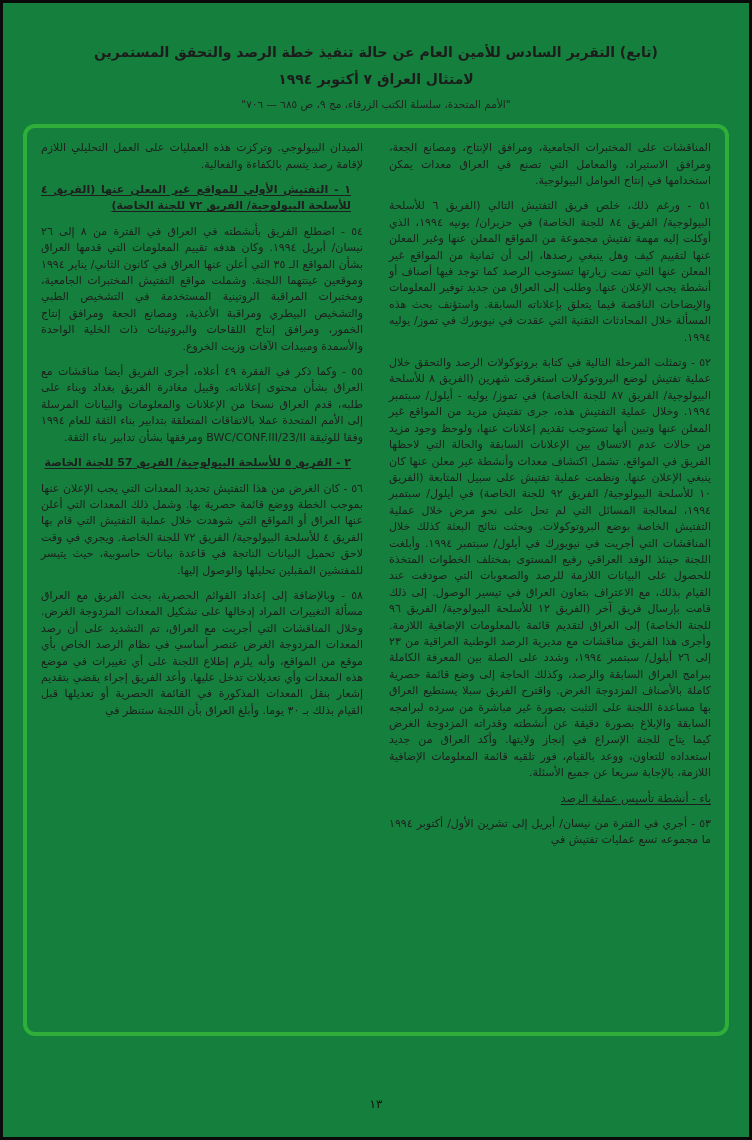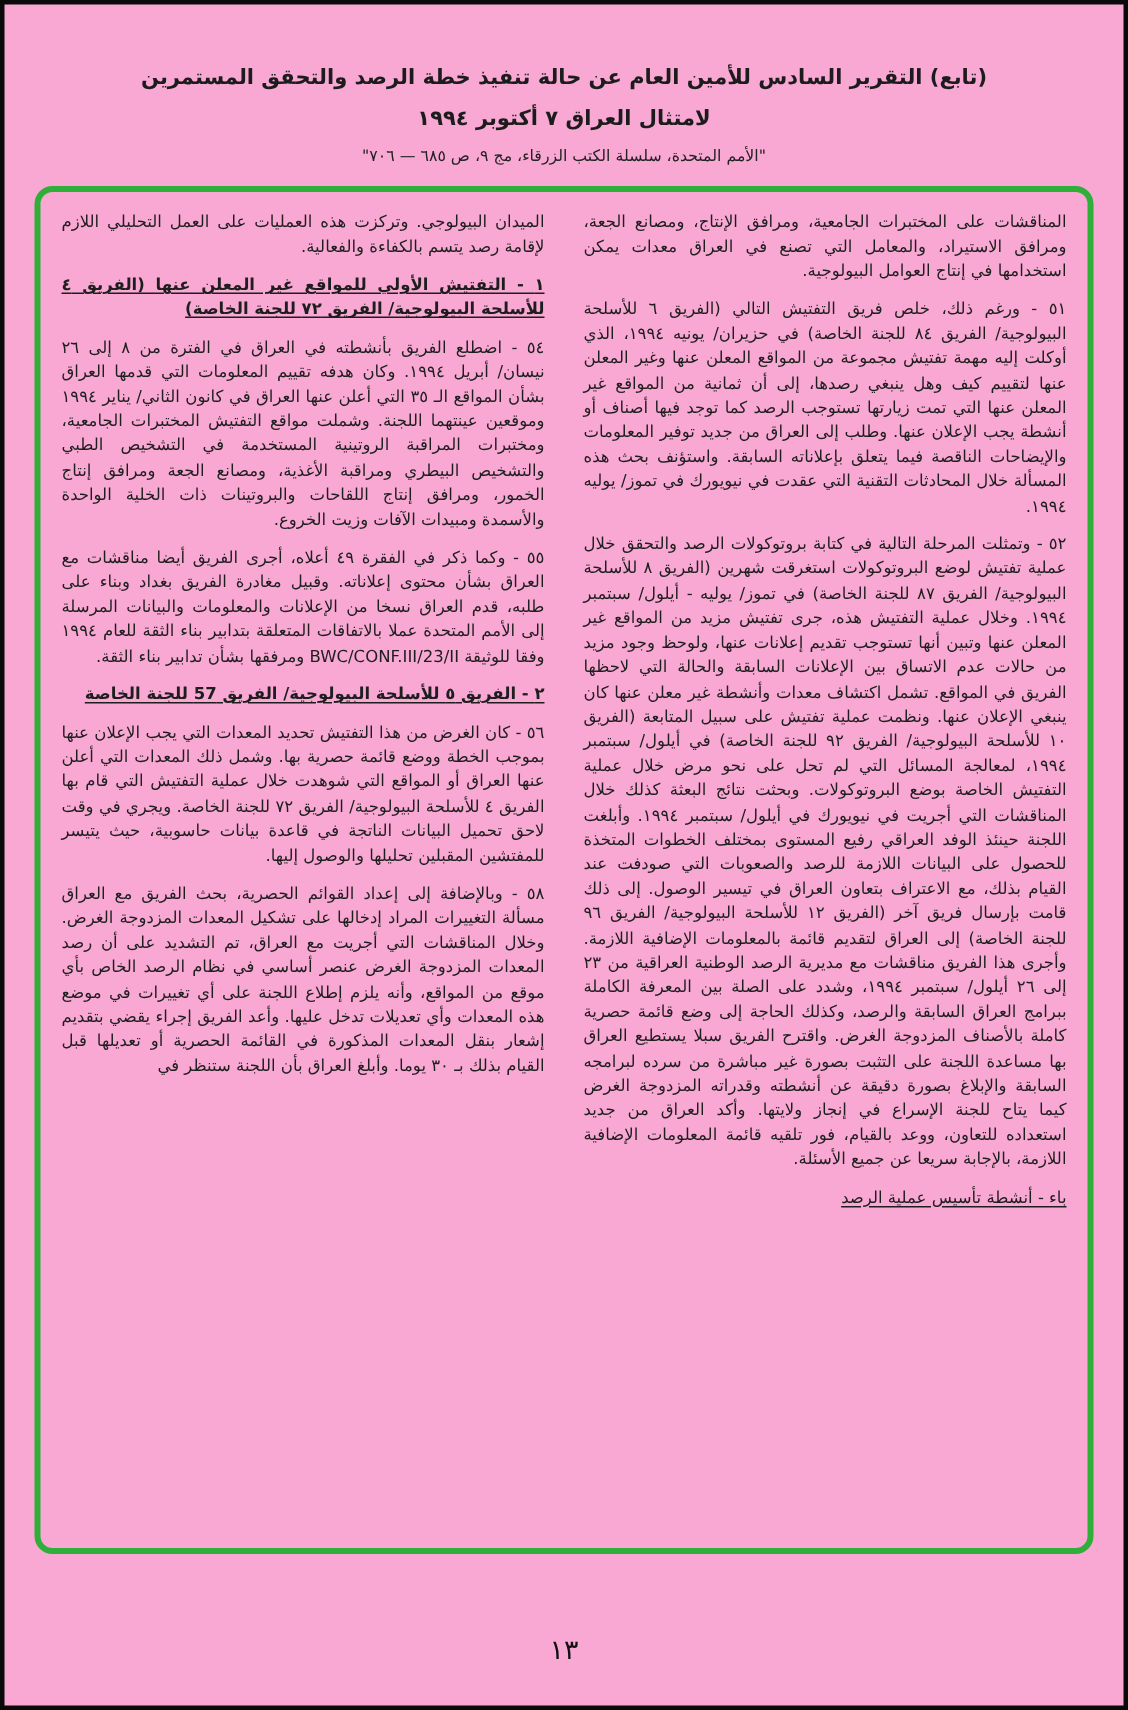--- a/index.html
+++ b/index.html
@@ -5,21 +5,21 @@
   html, body {
     margin: 0;
     padding: 0;
     background: #ffffff;
   }
   .page {
     position: relative;
     width: 752px;
     height: 1140px;
     box-sizing: border-box;
-    background: #f9a8d4;
+    background: #15803d;
     border: 3px solid #0a0a0a;
     font-family: "DejaVu Sans", sans-serif;
     color: #1c1c1c;
     overflow: hidden;
   }
   
   .header {
     text-align: center;
     direction: rtl;
     padding-top: 36px;
@@ -57,38 +57,38 @@
     text-align: justify;
     font-size: 11px;
     line-height: 16.4px;
     color: #1e1e1e;
   }
   .col p {
     margin: 0 0 9px 0;
   }
   .col .section-heading {
     font-weight: bold;
-    margin: 3px 0 9px 0;
+    margin: 3px 12px 9px 0;
     text-decoration: underline;
     text-underline-offset: 2px;
   }
   .col .subheading {
     font-weight: normal;
     margin: 3px 0 9px 0;
     text-decoration: underline;
     text-underline-offset: 2px;
   }
   
   .footer {
     position: absolute;
     bottom: 26px;
     left: 0;
     right: 0;
     text-align: center;
-    font-size: 18px;
+    font-size: 12px;
     color: #111;
   }
 </style>
 </head>
 <body>
 
 <div class="page">
 
   <div class="header">
     <div class="title-line">(تابع) التقرير السادس للأمين العام عن حالة تنفيذ خطة الرصد والتحقق المستمرين</div>
@@ -97,20 +97,21 @@
   </div>
 
   <div class="green-box">
     <div class="columns">
 
       <div class="col">
         <p>المناقشات على المختبرات الجامعية، ومرافق الإنتاج، ومصانع الجعة، ومرافق الاستيراد، والمعامل التي تصنع في العراق معدات يمكن استخدامها في إنتاج العوامل البيولوجية.</p>
         <p>٥١ - ورغم ذلك، خلص فريق التفتيش التالي (الفريق ٦ للأسلحة البيولوجية/ الفريق ٨٤ للجنة الخاصة) في حزيران/ يونيه ١٩٩٤، الذي أوكلت إليه مهمة تفتيش مجموعة من المواقع المعلن عنها وغير المعلن عنها لتقييم كيف وهل ينبغي رصدها، إلى أن ثمانية من المواقع غير المعلن عنها التي تمت زيارتها تستوجب الرصد كما توجد فيها أصناف أو أنشطة يجب الإعلان عنها. وطلب إلى العراق من جديد توفير المعلومات والإيضاحات الناقصة فيما يتعلق بإعلاناته السابقة. واستؤنف بحث هذه المسألة خلال المحادثات التقنية التي عقدت في نيويورك في تموز/ يوليه ١٩٩٤.</p>
         <p>٥٢ - وتمثلت المرحلة التالية في كتابة بروتوكولات الرصد والتحقق خلال عملية تفتيش لوضع البروتوكولات استغرقت شهرين (الفريق ٨ للأسلحة البيولوجية/ الفريق ٨٧ للجنة الخاصة) في تموز/ يوليه - أيلول/ سبتمبر ١٩٩٤. وخلال عملية التفتيش هذه، جرى تفتيش مزيد من المواقع غير المعلن عنها وتبين أنها تستوجب تقديم إعلانات عنها، ولوحظ وجود مزيد من حالات عدم الاتساق بين الإعلانات السابقة والحالة التي لاحظها الفريق في المواقع. تشمل اكتشاف معدات وأنشطة غير معلن عنها كان ينبغي الإعلان عنها. ونظمت عملية تفتيش على سبيل المتابعة (الفريق ١٠ للأسلحة البيولوجية/ الفريق ٩٢ للجنة الخاصة) في أيلول/ سبتمبر ١٩٩٤، لمعالجة المسائل التي لم تحل على نحو مرض خلال عملية التفتيش الخاصة بوضع البروتوكولات. وبحثت نتائج البعثة كذلك خلال المناقشات التي أجريت في نيويورك في أيلول/ سبتمبر ١٩٩٤. وأبلغت اللجنة حينئذ الوفد العراقي رفيع المستوى بمختلف الخطوات المتخذة للحصول على البيانات اللازمة للرصد والصعوبات التي صودفت عند القيام بذلك، مع الاعتراف بتعاون العراق في تيسير الوصول. إلى ذلك قامت بإرسال فريق آخر (الفريق ١٢ للأسلحة البيولوجية/ الفريق ٩٦ للجنة الخاصة) إلى العراق لتقديم قائمة بالمعلومات الإضافية اللازمة. وأجرى هذا الفريق مناقشات مع مديرية الرصد الوطنية العراقية من ٢٣ إلى ٢٦ أيلول/ سبتمبر ١٩٩٤، وشدد على الصلة بين المعرفة الكاملة ببرامج العراق السابقة والرصد، وكذلك الحاجة إلى وضع قائمة حصرية كاملة بالأصناف المزدوجة الغرض. واقترح الفريق سبلا يستطيع العراق بها مساعدة اللجنة على التثبت بصورة غير مباشرة من سرده لبرامجه السابقة والإبلاغ بصورة دقيقة عن أنشطته وقدراته المزدوجة الغرض كيما يتاح للجنة الإسراع في إنجاز ولايتها. وأكد العراق من جديد استعداده للتعاون، ووعد بالقيام، فور تلقيه قائمة المعلومات الإضافية اللازمة، بالإجابة سريعا عن جميع الأسئلة.</p>
         <p class="subheading">باء - أنشطة تأسيس عملية الرصد</p>
+        <p>٥٣ - أجري في الفترة من نيسان/ أبريل إلى تشرين الأول/ أكتوبر ١٩٩٤ ما مجموعه تسع عمليات تفتيش في</p>
       </div>
 
       <div class="col">
         <p>الميدان البيولوجي. وتركزت هذه العمليات على العمل التحليلي اللازم لإقامة رصد يتسم بالكفاءة والفعالية.</p>
         <p class="section-heading">١ - التفتيش الأولي للمواقع غير المعلن عنها (الفريق ٤ للأسلحة البيولوجية/ الفريق ٧٢ للجنة الخاصة)</p>
         <p>٥٤ - اضطلع الفريق بأنشطته في العراق في الفترة من ٨ إلى ٢٦ نيسان/ أبريل ١٩٩٤. وكان هدفه تقييم المعلومات التي قدمها العراق بشأن المواقع الـ ٣٥ التي أعلن عنها العراق في كانون الثاني/ يناير ١٩٩٤ وموقعين عينتهما اللجنة. وشملت مواقع التفتيش المختبرات الجامعية، ومختبرات المراقبة الروتينية المستخدمة في التشخيص الطبي والتشخيص البيطري ومراقبة الأغذية، ومصانع الجعة ومرافق إنتاج الخمور، ومرافق إنتاج اللقاحات والبروتينات ذات الخلية الواحدة والأسمدة ومبيدات الآفات وزيت الخروع.</p>
         <p>٥٥ - وكما ذكر في الفقرة ٤٩ أعلاه، أجرى الفريق أيضا مناقشات مع العراق بشأن محتوى إعلاناته. وقبيل مغادرة الفريق بغداد وبناء على طلبه، قدم العراق نسخا من الإعلانات والمعلومات والبيانات المرسلة إلى الأمم المتحدة عملا بالاتفاقات المتعلقة بتدابير بناء الثقة للعام ١٩٩٤ وفقا للوثيقة BWC/CONF.III/23/II ومرفقها بشأن تدابير بناء الثقة.</p>
         <p class="section-heading">٢ - الفريق ٥ للأسلحة البيولوجية/ الفريق 57 للجنة الخاصة</p>
         <p>٥٦ - كان الغرض من هذا التفتيش تحديد المعدات التي يجب الإعلان عنها بموجب الخطة ووضع قائمة حصرية بها. وشمل ذلك المعدات التي أعلن عنها العراق أو المواقع التي شوهدت خلال عملية التفتيش التي قام بها الفريق ٤ للأسلحة البيولوجية/ الفريق ٧٢ للجنة الخاصة. ويجري في وقت لاحق تحميل البيانات الناتجة في قاعدة بيانات حاسوبية، حيث يتيسر للمفتشين المقبلين تحليلها والوصول إليها.</p>
         <p>٥٨ - وبالإضافة إلى إعداد القوائم الحصرية، بحث الفريق مع العراق مسألة التغييرات المراد إدخالها على تشكيل المعدات المزدوجة الغرض. وخلال المناقشات التي أجريت مع العراق، تم التشديد على أن رصد المعدات المزدوجة الغرض عنصر أساسي في نظام الرصد الخاص بأي موقع من المواقع، وأنه يلزم إطلاع اللجنة على أي تغييرات في موضع هذه المعدات وأي تعديلات تدخل عليها. وأعد الفريق إجراء يقضي بتقديم إشعار بنقل المعدات المذكورة في القائمة الحصرية أو تعديلها قبل القيام بذلك بـ ٣٠ يوما. وأبلغ العراق بأن اللجنة ستنظر في</p>

